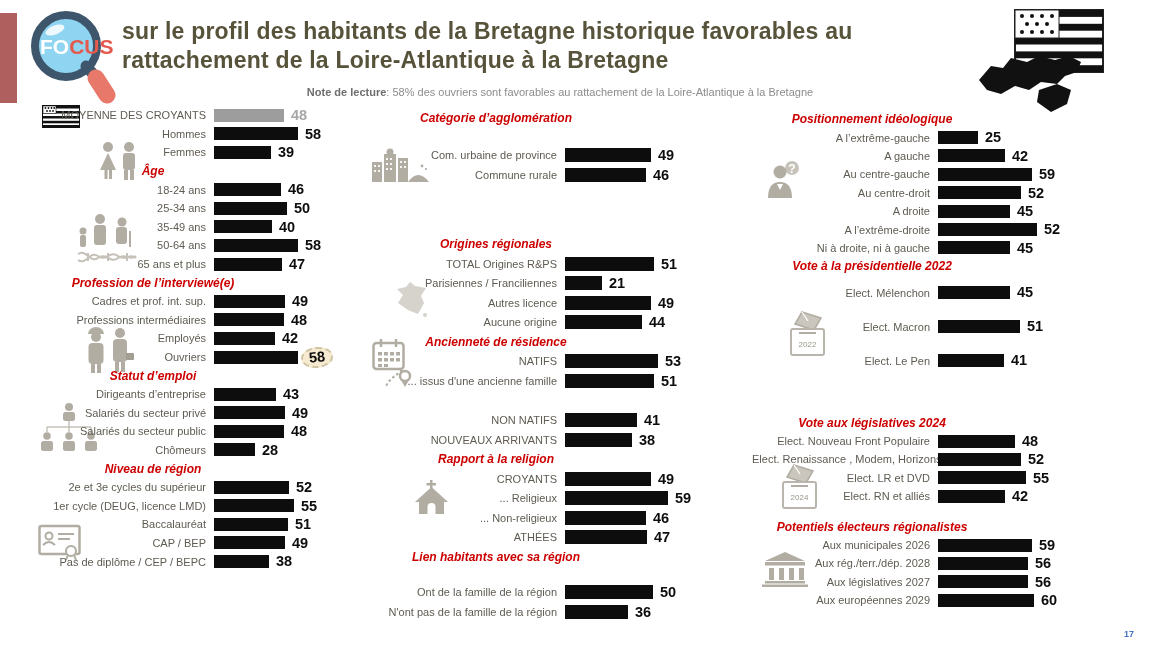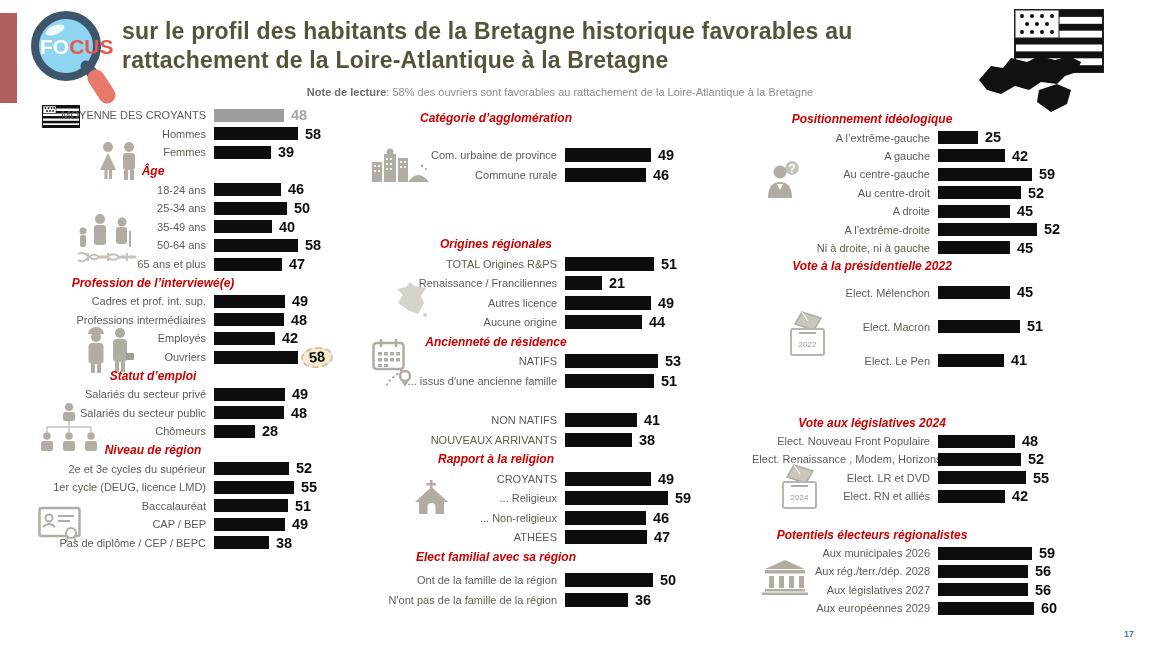--- a/index.html
+++ b/index.html
@@ -45,24 +45,24 @@
   [data-section-id="anciennete-residence"] .sec-icon{left:0px;top:4px;}
   [data-section-id="rapport-religion"] .sec-icon{left:40px;top:30px;}
   [data-section-id="positionnement-ideologique"] .sec-icon{left:16px;top:50px;}
   [data-section-id="vote-presidentielle-2022"] .sec-icon{left:36px;top:52px;}
   [data-section-id="vote-legislatives-2024"] .sec-icon{left:28px;top:48px;text-align:right;}
   [data-section-id="potentiels-electeurs"] .sec-icon{left:10px;top:34px;}
 
   [data-section-id="categorie-agglomeration"] .rows{margin-top:18px;}
   [data-section-id="origines-regionales"]{margin-top:50px;}
   [data-section-id="non-natifs"]{margin-top:20px;}
-  [data-section-id="lien-familial"] .rows{margin-top:4px;}
+  [data-section-id="lien-familial"] .rows{margin-top:16px;}
   [data-section-id="vote-presidentielle-2022"] .bar-row{height:34px;}
   [data-section-id="vote-legislatives-2024"]{margin-top:36px;}
-  [data-section-id="potentiels-electeurs"]{margin-top:20px;}
+  [data-section-id="potentiels-electeurs"]{margin-top:12px;}
 </style>
 </head>
 <body>
 
 <div id="page">
 
   <div class="accent-bar"></div>
 
   <div id="logo">
     <svg width="106" height="106" viewBox="0 0 106 106">
@@ -271,20 +271,25 @@
               <circle cx="9" cy="34" r="3.8"></circle>
               <rect x="3" y="39" width="12" height="10" rx="2.5"></rect>
     <circle cx="31" cy="34" r="3.8"></circle>
               <rect x="25" y="39" width="12" height="10" rx="2.5"></rect>
     <circle cx="53" cy="34" r="3.8"></circle>
               <rect x="47" y="39" width="12" height="10" rx="2.5"></rect>
             </g>
           </svg></div>
         <div class="rows">
           <div class="bar-row">
+            <span class="row-label">Dirigeants d’entreprise</span>
+            <span class="bar" style="width:62px"></span>
+            <span class="val">43</span>
+          </div>
+          <div class="bar-row">
             <span class="row-label">Salariés du secteur privé</span>
             <span class="bar" style="width:71px"></span>
             <span class="val">49</span>
           </div>
           <div class="bar-row">
             <span class="row-label">Salariés du secteur public</span>
             <span class="bar" style="width:70px"></span>
             <span class="val">48</span>
           </div>
           <div class="bar-row">
@@ -382,21 +387,21 @@
     <path d="M16,1 L21,5 L32,7 L27,15 L30,22 L24,33 L14,29 L4,22 L9,14 L3,8 L12,6 Z"></path>
     <circle cx="31" cy="34" r="2"></circle>
           </svg></div>
         <div class="rows">
           <div class="bar-row">
             <span class="row-label">TOTAL Origines R&amp;PS</span>
             <span class="bar" style="width:89px"></span>
             <span class="val">51</span>
           </div>
           <div class="bar-row">
-            <span class="row-label">Renaissance / Franciliennes</span>
+            <span class="row-label">Parisiennes / Franciliennes</span>
             <span class="bar" style="width:37px"></span>
             <span class="val">21</span>
           </div>
           <div class="bar-row">
             <span class="row-label">Autres licence</span>
             <span class="bar" style="width:86px"></span>
             <span class="val">49</span>
           </div>
           <div class="bar-row">
             <span class="row-label">Aucune origine</span>
@@ -480,21 +485,21 @@
             <span class="val">46</span>
           </div>
           <div class="bar-row">
             <span class="row-label">ATHÉES</span>
             <span class="bar" style="width:82px"></span>
             <span class="val">47</span>
           </div>
         </div>
       </div>
       <div class="section" data-section-id="lien-familial">
-        <div class="sec-heading">Elect familial avec sa région</div>
+        <div class="sec-heading">Lien habitants avec sa région</div>
         <div class="rows">
           <div class="bar-row">
             <span class="row-label">Ont de la famille  de la région</span>
             <span class="bar" style="width:88px"></span>
             <span class="val">50</span>
           </div>
           <div class="bar-row">
             <span class="row-label">N'ont pas de la famille  de la région</span>
             <span class="bar" style="width:63px"></span>
             <span class="val">36</span>

